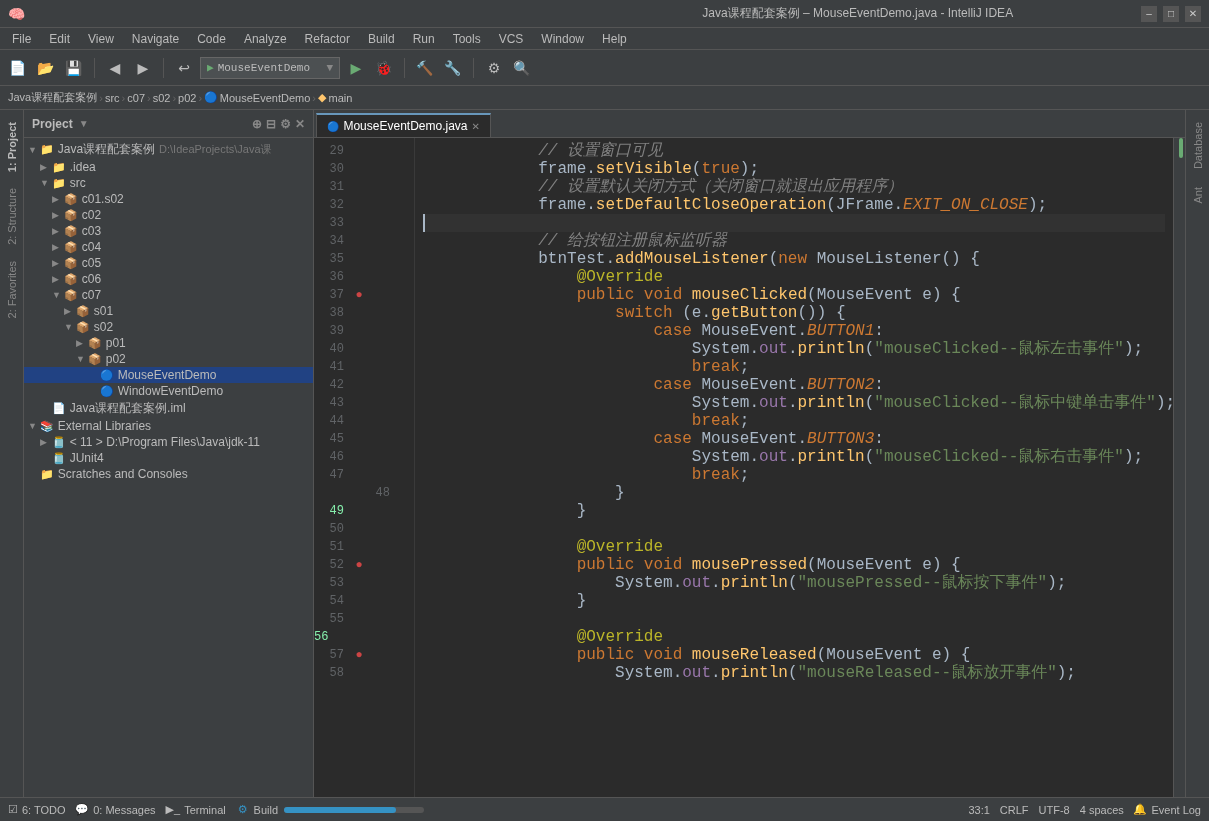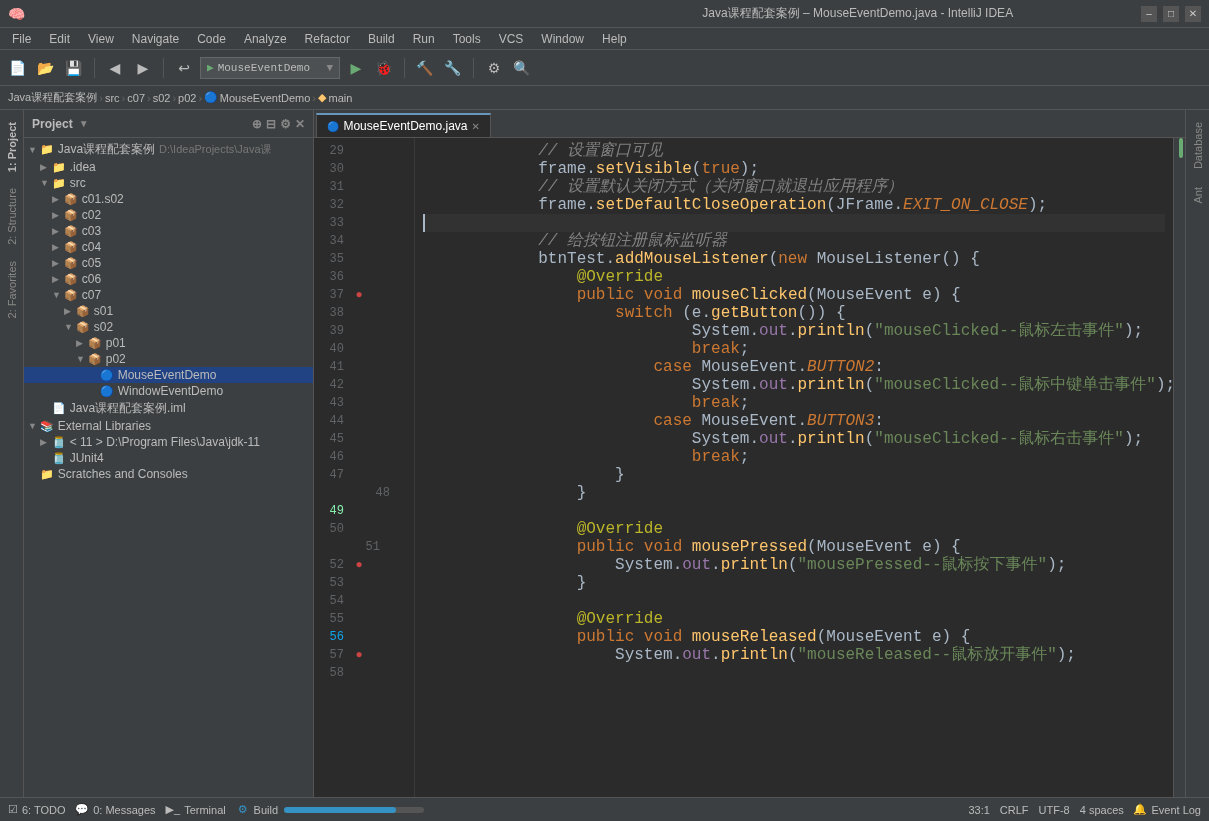--- a/index.html
+++ b/index.html
@@ -429,42 +429,42 @@
             <span style="width:18px;"></span>
           </div>
           <div style="display:flex; height:18px; align-items:center;">
             <span style="width:36px; text-align:right; padding-right:6px; color:#86efac; user-select:none;">49</span>
             <span style="width:18px;"></span>
           </div>
           <div style="display:flex; height:18px; align-items:center;">
             <span style="width:36px; text-align:right; padding-right:6px; color:#606366; user-select:none;">50</span>
             <span style="width:18px;"></span>
           </div>
-          <div style="display:flex; height:18px; align-items:center;margin-left:36px;">
+          <div style="display:flex; height:18px; align-items:center;">
             <span style="width:36px; text-align:right; padding-right:6px; color:#606366; user-select:none;">51</span>
             <span style="width:18px;"></span>
           </div>
           <div style="display:flex; height:18px; align-items:center;">
             <span style="width:36px; text-align:right; padding-right:6px; color:#606366; user-select:none;">52</span>
             <span style="width:18px; color:#cc4444; text-align:center;">●</span>
           </div>
           <div style="display:flex; height:18px; align-items:center;">
             <span style="width:36px; text-align:right; padding-right:6px; color:#606366; user-select:none;font-family:Liberation Mono, monospace;">53</span>
             <span style="width:18px;"></span>
           </div>
           <div style="display:flex; height:18px; align-items:center;">
             <span style="width:36px; text-align:right; padding-right:6px; color:#606366; user-select:none;">54</span>
             <span style="width:18px;"></span>
           </div>
           <div style="display:flex; height:18px; align-items:center;">
             <span style="width:36px; text-align:right; padding-right:6px; color:#606366; user-select:none;">55</span>
             <span style="width:18px;"></span>
           </div>
           <div style="display:flex; height:18px; align-items:center;">
-            <span style="width:36px; text-align:right; padding-right:6px; color:#0ea5e9; user-select:none;">56</span>
+            <span style="width:36px; text-align:left; padding-right:6px; color:#86efac; user-select:none;">56</span>
             <span style="width:18px;"></span>
           </div>
           <div style="display:flex; height:18px; align-items:center;">
             <span style="width:36px; text-align:right; padding-right:6px; color:#606366; user-select:none;">57</span>
             <span style="width:18px; color:#cc4444; text-align:center;">●</span>
           </div>
           <div style="display:flex; height:18px; align-items:center;">
             <span style="width:36px; text-align:right; padding-right:6px; color:#606366; user-select:none;">58</span>
             <span style="width:18px;"></span>
           </div>
@@ -476,20 +476,21 @@
         <div class="code-line"><span class="comment">            // 设置窗口可见</span></div>
         <div class="code-line">            frame.<span class="method">setVisible</span>(<span class="kw">true</span>);</div>
         <div class="code-line"><span class="comment">            // 设置默认关闭方式（关闭窗口就退出应用程序）</span></div>
         <div class="code-line">            frame.<span class="method">setDefaultCloseOperation</span>(JFrame.<span class="italic-kw">EXIT_ON_CLOSE</span>);</div>
         <div class="code-line cursor-line"><span style="border-left: 2px solid #a9b7c6;"> </span></div>
         <div class="code-line"><span class="comment">            // 给按钮注册鼠标监听器</span></div>
         <div class="code-line">            btnTest.<span class="method">addMouseListener</span>(<span class="kw">new</span> MouseListener() {</div>
         <div class="code-line">                <span class="annotation">@Override</span></div>
         <div class="code-line">                <span class="kw">public</span> <span class="kw">void</span> <span class="method">mouseClicked</span>(MouseEvent e) {</div>
         <div class="code-line">                    <span class="kw">switch</span> (e.<span class="method">getButton</span>()) {</div>
+        <div class="code-line">                        <span class="kw">case</span> MouseEvent.<span class="italic-kw">BUTTON1</span>:</div>
         <div class="code-line">                            System.<span class="static-ref">out</span>.<span class="method">println</span>(<span class="string">"mouseClicked--鼠标左击事件"</span>);</div>
         <div class="code-line">                            <span class="kw">break</span>;</div>
         <div class="code-line">                        <span class="kw">case</span> MouseEvent.<span class="italic-kw">BUTTON2</span>:</div>
         <div class="code-line">                            System.<span class="static-ref">out</span>.<span class="method">println</span>(<span class="string">"mouseClicked--鼠标中键单击事件"</span>);</div>
         <div class="code-line">                            <span class="kw">break</span>;</div>
         <div class="code-line">                        <span class="kw">case</span> MouseEvent.<span class="italic-kw">BUTTON3</span>:</div>
         <div class="code-line">                            System.<span class="static-ref">out</span>.<span class="method">println</span>(<span class="string">"mouseClicked--鼠标右击事件"</span>);</div>
         <div class="code-line">                            <span class="kw">break</span>;</div>
         <div class="code-line">                    }</div>
         <div class="code-line">                }</div>

